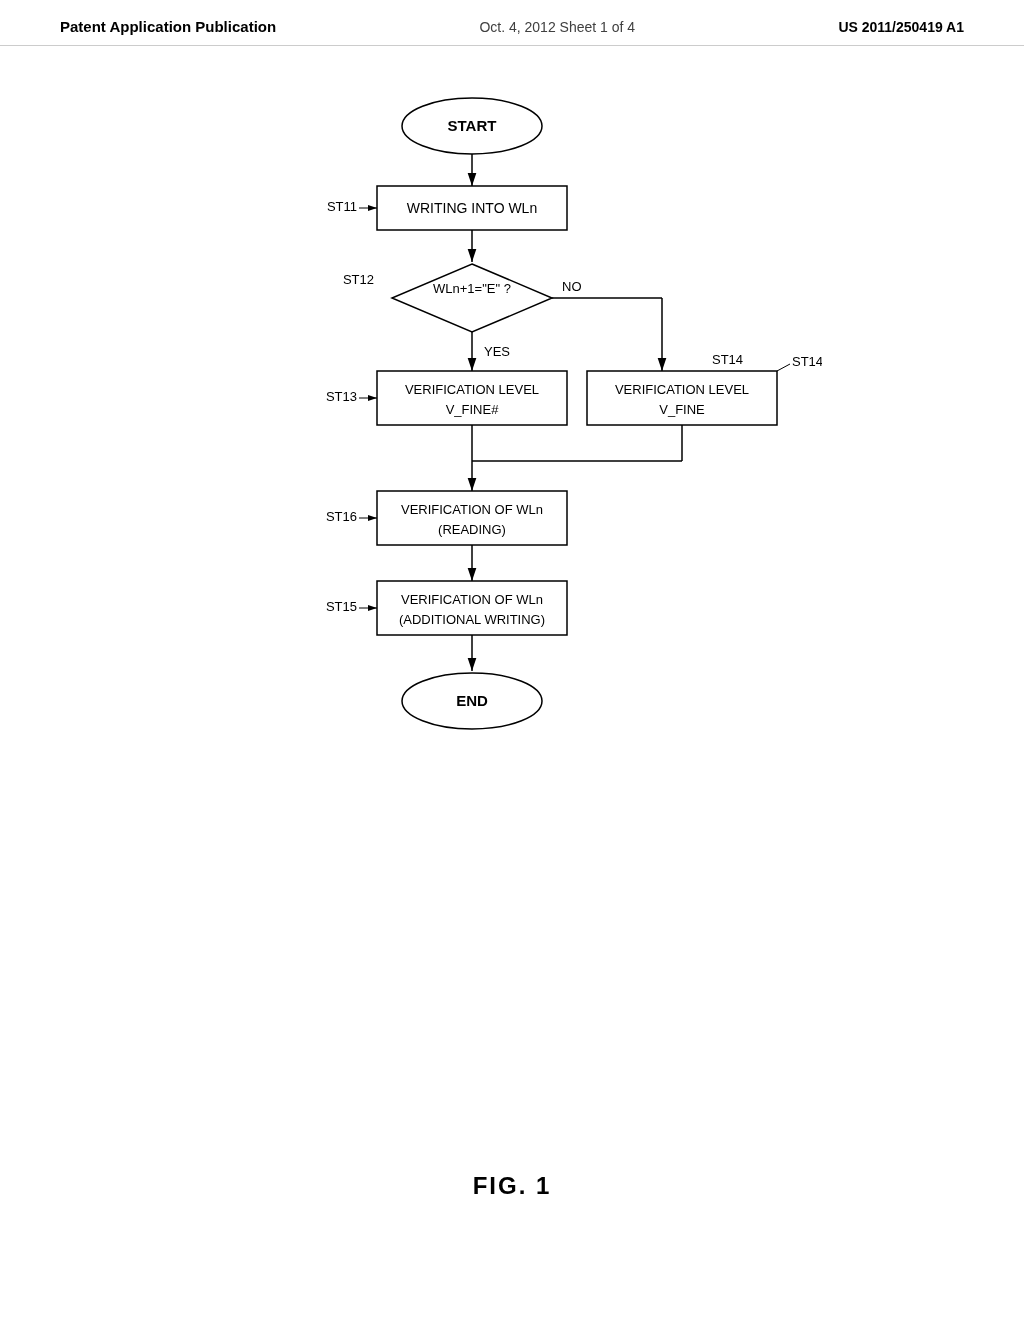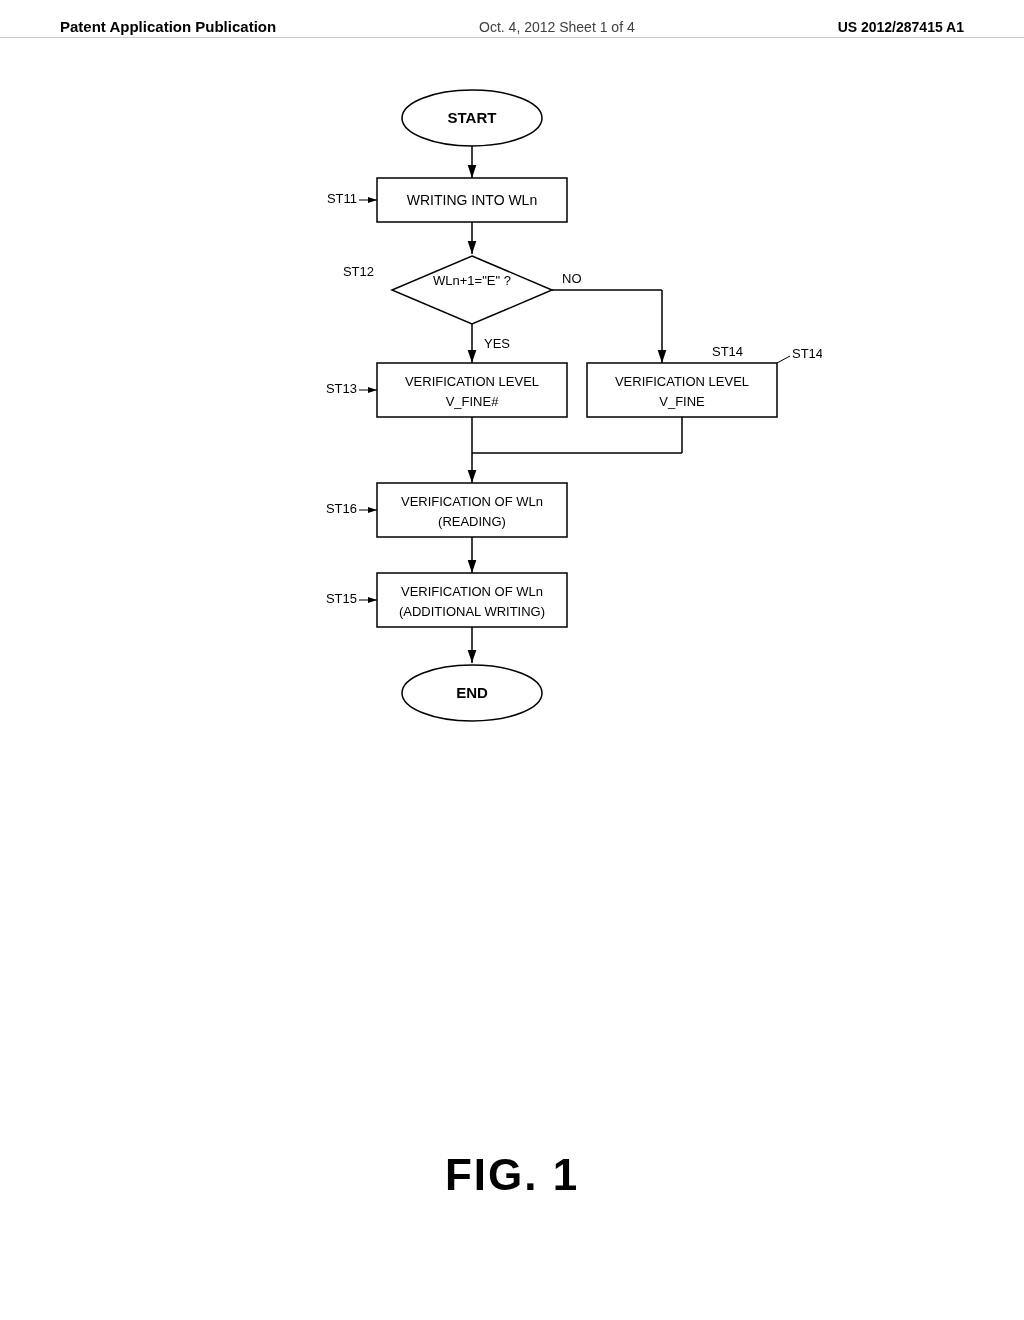--- a/index.html
+++ b/index.html
@@ -9,21 +9,21 @@
       background: #ffffff;
       font-family: Arial, sans-serif;
       position: relative;
       overflow: hidden;
     }
 
     .header {
       display: flex;
       justify-content: space-between;
       align-items: center;
-      padding: 18px 60px 2px 60px;
+      padding: 18px 60px 10px 60px;
       border-bottom: 1px solid #ccc;
     }
 
     .header-left {
       font-size: 15px;
       font-weight: bold;
       color: #000;
     }
 
     .header-center {
@@ -50,33 +50,33 @@
       left: 50%;
       transform: translateX(-50%);
       top: 20px;
     }
 
     .fig-caption {
       position: absolute;
       bottom: 120px;
       width: 100%;
       text-align: center;
-      font-size: 44px;
+      font-size: 24px;
       font-weight: bold;
       color: #000;
       letter-spacing: 2px;
     }
   </style>
 </head>
 <body>
 
 <div class="header">
   <span class="header-left">Patent Application Publication</span>
   <span class="header-center">Oct. 4, 2012   Sheet 1 of 4</span>
-  <span class="header-right">US 2012/287415 A1</span>
+  <span class="header-right">US 2011/250419 A1</span>
 </div>
 
 <div class="diagram-area">
   <svg class="flowchart" width="620" height="820" viewBox="0 0 620 820">
 
     <defs>
       <marker id="arrow" markerWidth="10" markerHeight="10" refX="9" refY="3" orient="auto" markerUnits="strokeWidth">
         <path d="M0,0 L0,6 L9,3 z" fill="#000"></path>
       </marker>
     </defs>

